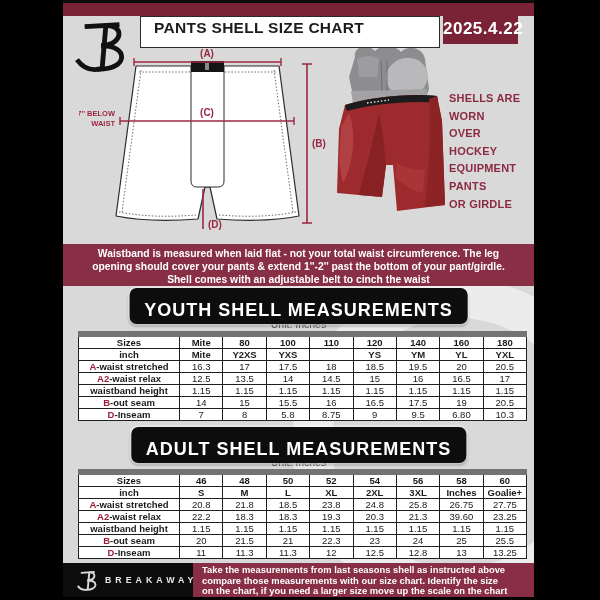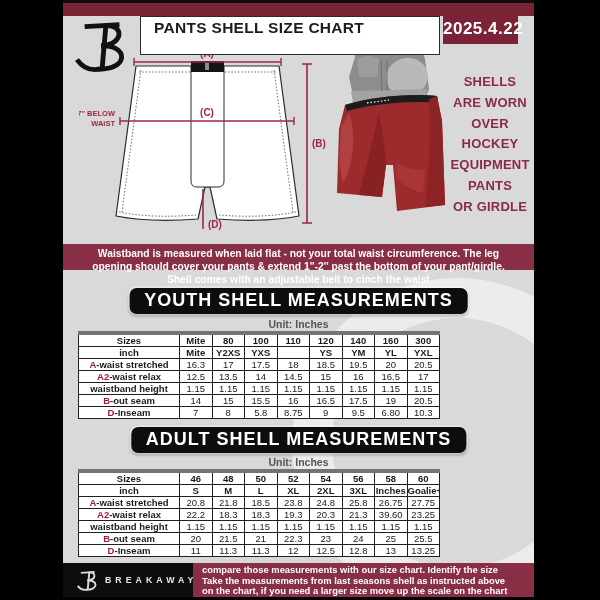--- a/index.html
+++ b/index.html
@@ -10,62 +10,62 @@
   .doc{
     position:absolute;left:63px;top:0;width:471px;height:597px;
     background:#d9d9da;overflow:hidden;
   }
   
   .strip-black{position:absolute;top:0;left:0;width:100%;height:3px;background:#0d0d0d;}
   .strip-maroon{position:absolute;top:3px;left:0;width:100%;height:13px;background:#7a2336;}
   
   .brand-logo{position:absolute;left:12px;top:17px;width:58px;height:58px;color:#111;z-index:3;}
   .title-box{
-    position:absolute;left:77px;top:16px;width:300px;height:39px;background:#fff;
+    position:absolute;left:77px;top:16px;width:300px;height:32px;background:#fff;
     border:1.5px solid #2a2a2a;box-sizing:border-box;z-index:3;
     font-size:15.5px;font-weight:600;color:#1c1c1c;letter-spacing:.3px;
     line-height:22px;padding-left:13px;white-space:nowrap;
   }
   .date-box{
     position:absolute;left:380px;top:13px;width:75px;height:31px;background:#7a2336;z-index:3;
     color:#fff;font-weight:bold;font-size:17px;letter-spacing:.5px;
     text-align:center;line-height:31px;
   }
   
   .diagram{position:absolute;top:46px;left:0;width:100%;height:198px;}
   .pants-svg{position:absolute;left:16px;top:2px;}
   .photo-svg{position:absolute;left:274px;top:-3px;}
   .photo-note{
-    position:absolute;left:386px;top:26px;width:82px;
-    color:#8b2a42;font-size:13px;font-weight:bold;line-height:1.6;letter-spacing:.2px;text-align:center;
+    position:absolute;left:386px;top:44px;width:82px;
+    color:#8b2a42;font-size:11px;font-weight:bold;line-height:1.6;letter-spacing:.2px;
   }
   
   .info-banner{
-    position:absolute;top:244px;left:0;width:100%;height:26px;background:#882e45;
+    position:absolute;top:244px;left:0;width:100%;height:42px;background:#882e45;
     color:#fff;font-size:10.3px;font-weight:600;text-align:center;line-height:13px;
     padding-top:3px;box-sizing:border-box;
   }
   
   .band{
     position:absolute;left:50%;transform:translateX(-50%);
     background:#0d0d0d;color:#fff;border-radius:7px;
-    padding:2px 15px 3px;white-space:nowrap;z-index:2;
+    padding:12px 15px 3px;white-space:nowrap;z-index:2;
     font-size:18px;font-weight:bold;letter-spacing:1px;
     box-shadow:0 0 0 1.5px rgba(255,255,255,.45), 0 2px 3px rgba(0,0,0,.35);
   }
   .band-youth{top:288px;}
   .band-adult{top:427px;}
   .unit{
     position:absolute;left:0;width:100%;text-align:center;
-    color:#555;font-size:10.5px;font-weight:700;z-index:1;
+    color:#555;font-size:10.5px;font-weight:400;z-index:1;
   }
   .unit-youth{top:318px;}
   .unit-adult{top:456px;}
   
-  .mtable{position:absolute;left:15px;width:362px;z-index:1;border-top:4px solid #737373;}
+  .mtable{position:absolute;left:15px;width:449px;z-index:1;border-top:6px solid #737373;}
   .table-youth{top:331px;}
   .table-adult{top:469px;}
   .trow{display:grid;grid-template-columns:102px repeat(8,1fr);border-bottom:1.8px solid #1f1f1f;}
   .tcell{
     background:#fff;border-right:1px solid #1f1f1f;text-align:center;
     font-size:9.5px;height:11px;line-height:11px;overflow:hidden;color:#1a1a1a;
   }
   .tcell:first-child{border-left:1.5px solid #1f1f1f;font-weight:bold;}
   .trow.bold .tcell{font-weight:bold;}
   .pfx{color:#9b1d33;font-weight:bold;}
@@ -179,21 +179,21 @@
   <div class="mtable table-youth">
       <div class="trow bold">
         <div class="tcell">Sizes</div>
         <div class="tcell">Mite</div>
         <div class="tcell">80</div>
         <div class="tcell">100</div>
         <div class="tcell">110</div>
         <div class="tcell">120</div>
         <div class="tcell">140</div>
         <div class="tcell">160</div>
-        <div class="tcell">300</div>
+        <div class="tcell">180</div>
       </div>
       <div class="trow bold">
         <div class="tcell">inch</div>
         <div class="tcell">Mite</div>
         <div class="tcell">Y2XS</div>
         <div class="tcell">YXS</div>
         <div class="tcell"></div>
         <div class="tcell">YS</div>
         <div class="tcell">YM</div>
         <div class="tcell">YL</div>
@@ -343,18 +343,18 @@
       <g fill="none" stroke="currentColor" stroke-width="5" stroke-linejoin="round">
         <path d="M 10 10 L 46 8"></path>
         <path d="M 32 8 L 28 54"></path>
         <path d="M 31 9 C 50 7 52 28 27 30"></path>
         <path d="M 27 30 C 55 28 57 55 23 54"></path>
         <path d="M 25 54 C 14 56 7 51 2 44"></path>
       </g>
     </svg>
     <div class="footer-brand">BREAKAWAY</div>
     <div class="footer-note">
+      <div>Take the measurements from last seasons shell as instructed above</div>
       <div>compare those measurements  with our size chart. Identify the size</div>
-      <div>Take the measurements from last seasons shell as instructed above</div>
       <div>on the chart, if you need a larger size move up the scale on the chart</div>
     </div>
   </div>
 </div>
 
 </body></html>

